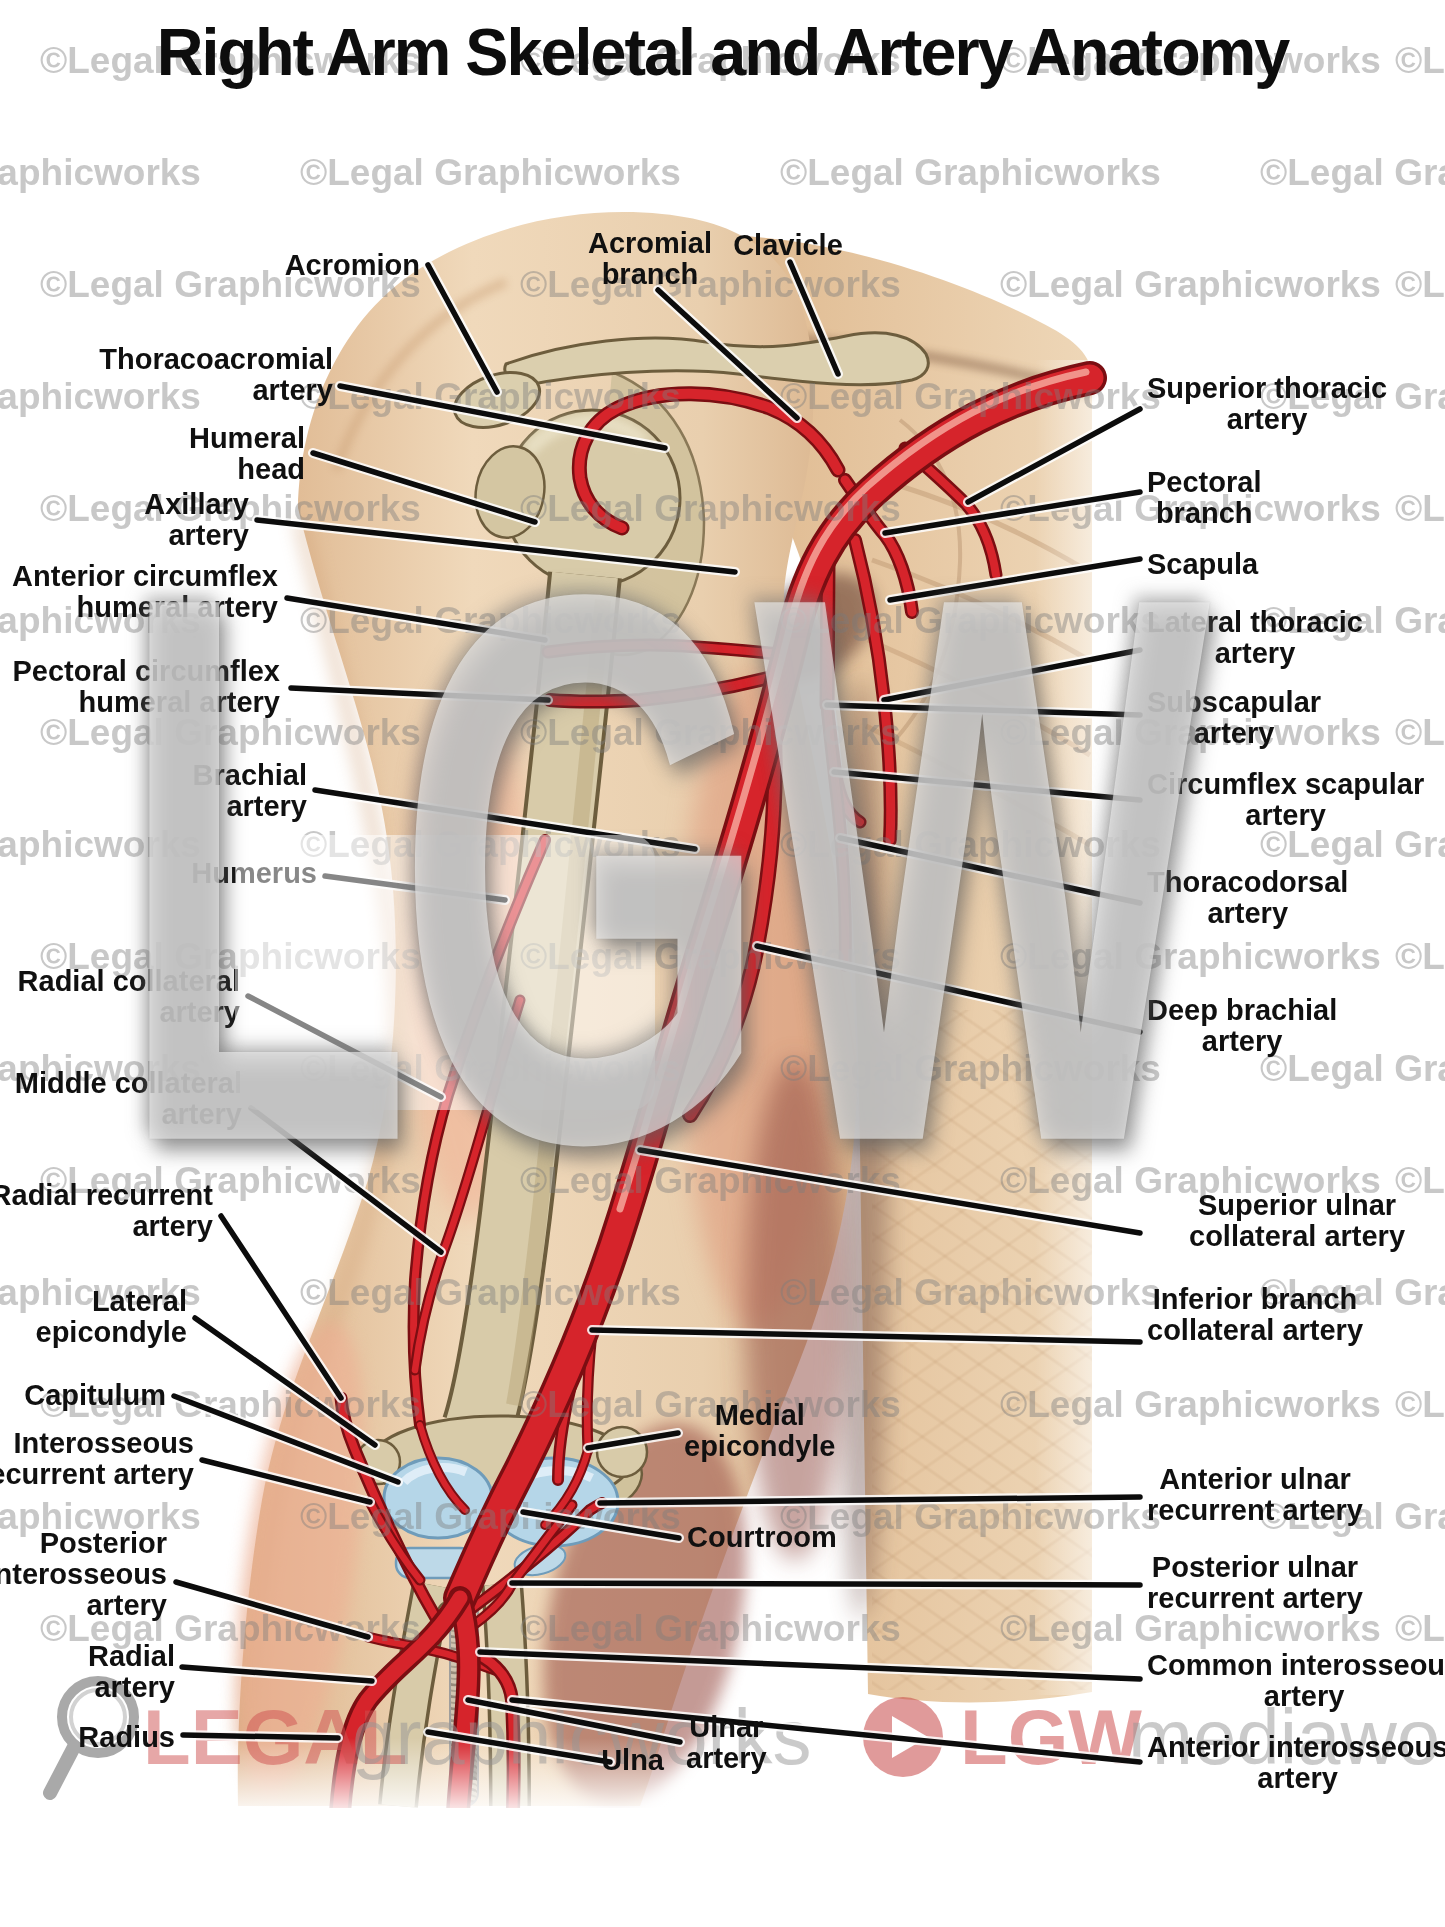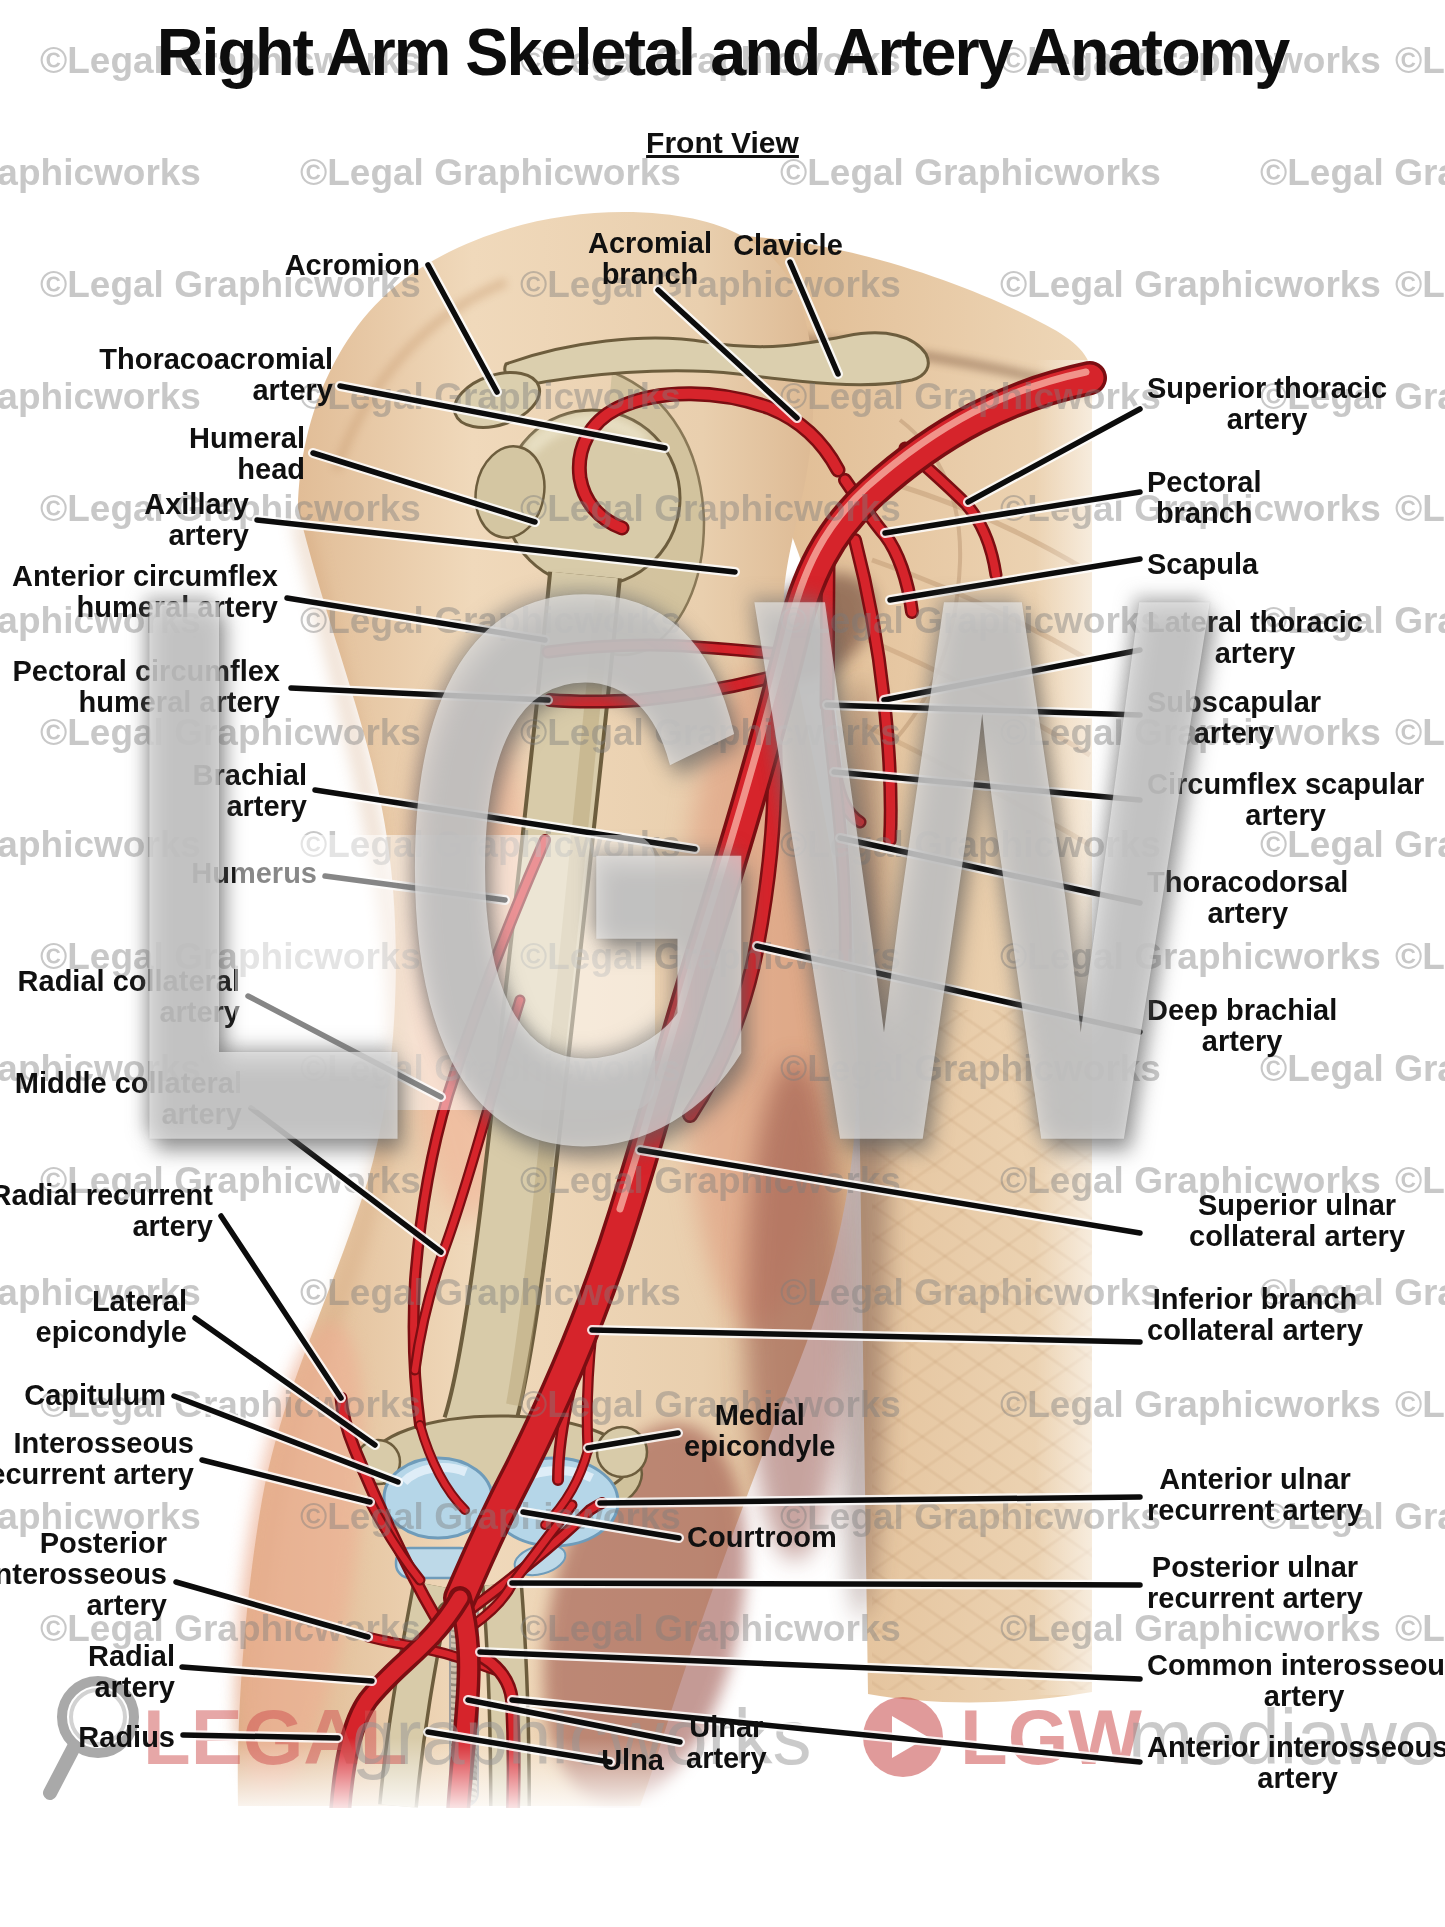--- a/index.html
+++ b/index.html
@@ -511,14 +511,13 @@
       <div class="anat-label left" style="left: 1147px; top: 1732px;">
         <div>Anterior interosseous</div>
         <div>artery</div>
       </div>
     </div>
 
   <div id="wm-panel"></div>
   <div id="wm-center">LGW</div>
 
   <div id="page-title">Right Arm Skeletal and Artery Anatomy</div>
-  <div id="page-subtitle">Front View</div>
 </div>
 
 </body></html>

